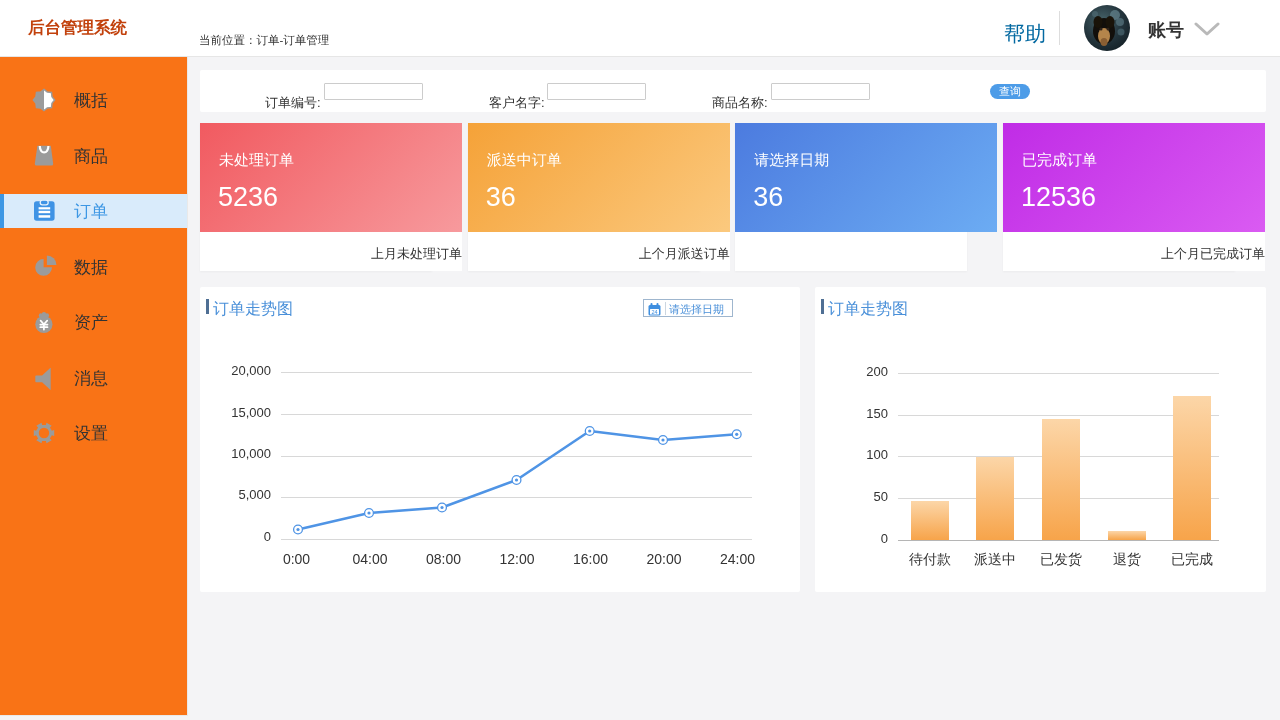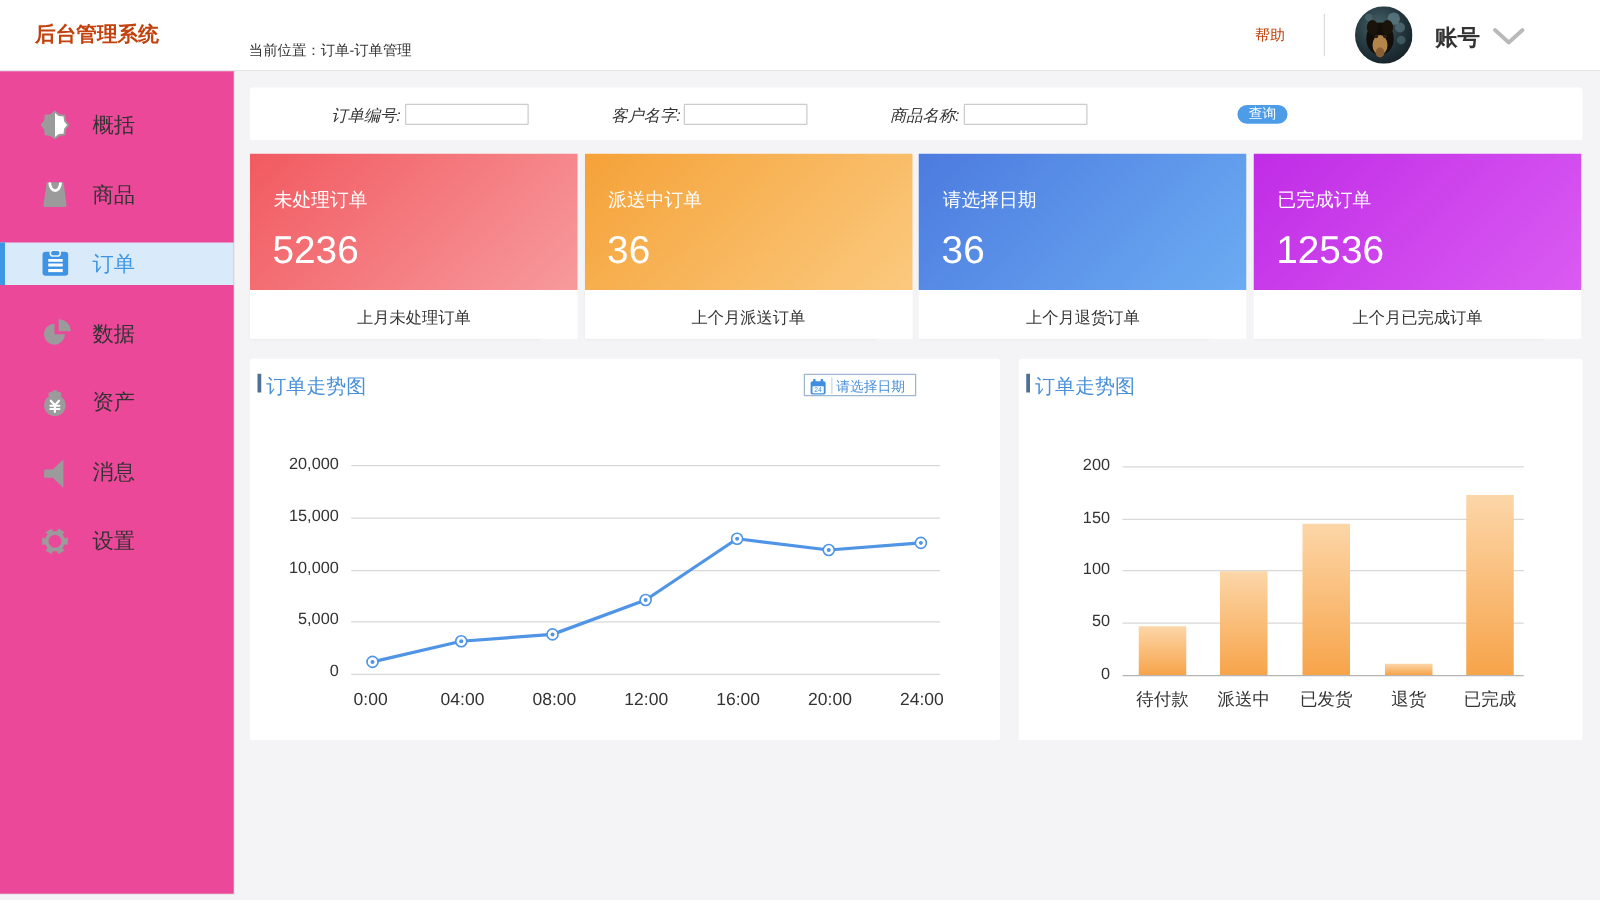--- a/index.html
+++ b/index.html
@@ -3,42 +3,42 @@
 <meta charset="utf-8">
 <style>
 * { margin:0; padding:0; box-sizing:border-box; }
 html,body { width:1280px; height:720px; }
 body { font-family:"Liberation Sans",sans-serif; background:#f4f4f6; position:relative; overflow:hidden; }
 .abs { position:absolute; }
 
 .topbar { position:absolute; top:0; left:0; width:1280px; height:57px; background:#fff; border-bottom:1px solid #e6e6e6; }
 .logo { position:absolute; left:28px; top:17px; font-size:16.5px; font-weight:bold; color:#c2410c; }
 .crumb { position:absolute; left:199px; top:33px; font-size:11.5px; color:#333; }
-.help { position:absolute; left:1004px; top:20px; font-size:12px; color:#c2410c; }
+.help { position:absolute; left:1004px; top:20px; font-size:21px; color:#0369a1; }
 .vline { position:absolute; left:1059px; top:11px; width:1px; height:34px; background:#ddd; }
 .account { position:absolute; left:1148px; top:18px; font-size:18px; font-weight:bold; color:#333; }
 
-.sidebar { position:absolute; top:57px; left:0; width:188px; height:659px; background:#ec4899; border-right:1px solid #e9e9e9; border-bottom:1px solid #e9e9e9; }
+.sidebar { position:absolute; top:57px; left:0; width:188px; height:659px; background:#f97316; border-right:1px solid #e9e9e9; border-bottom:1px solid #e9e9e9; }
 .mi { position:absolute; left:0; width:187px; height:34px; }
 .mi .txt { position:absolute; left:74px; top:50%; transform:translateY(-50%); font-size:17px; color:#333; }
 .mi svg { position:absolute; left:33px; top:50%; transform:translateY(-50%); }
 .mi.active { background:#d9ebfb; }
 .mi.active .bar { position:absolute; left:0; top:0; width:3.5px; height:34px; background:#3d97e4; }
 .mi.active .txt { color:#3d97e4; }
 
 .spanel { position:absolute; left:200px; top:70px; width:1066px; height:42px; background:#fff; border-radius:2px; }
-.slabel { position:absolute; top:14px; font-size:13px; color:#333;font-style:italic; }
+.slabel { position:absolute; top:24px; font-size:13px; color:#333; }
 .sinput { position:absolute; top:13px; width:99px; height:17px; border:1px solid #ccc; background:#fff; border-radius:1px; }
 .sbtn { position:absolute; left:790px; top:14px; width:40px; height:15px; background:#4d9ce8; border-radius:8px; color:#fff; font-size:11px; text-align:center; line-height:15px; }
 
 .card { position:absolute; top:123px; width:232px; height:148px; background:#fff; box-shadow:0 1px 2px rgba(0,0,0,0.04); }
 .cgrad { position:absolute; left:0; top:0; width:262px; height:109px; }
 .ctitle { position:absolute; left:19px; top:28px; font-size:15px; color:#fff; }
-.cnum { position:absolute; left:18px; top:59px; font-size:31px; color:#fff; }
-.cfoot { position:absolute; left:0; top:109px; width:262px; height:39px; background:#fff; text-align:center; line-height:44px; font-size:13px; color:#333; }
+.cnum { position:absolute; left:18px; top:59px; font-size:27px; color:#fff; }
+.cfoot { position:absolute; left:0; top:109px; width:262px; height:39px; background:#fff; text-align:right; line-height:44px; font-size:13px; color:#333; }
 
 .panel { position:absolute; top:287px; height:305px; background:#fff; border-radius:2px; }
 .ptitle { position:absolute; left:13px; top:11.5px; font-size:16px; color:#4a90d9; }
 .pbar { position:absolute; left:6px; top:11.5px; width:2.5px; height:15px; background:#4f6f94; }
 .datepick { position:absolute; right:67px; top:12px; width:90px; height:18px; border:1px solid #9fb6ce; background:#fff;padding-left:24px; }
 .dptxt { position:absolute; left:25px; top:2px; font-size:11px; color:#4a90d9; }
 .dpdiv { position:absolute; left:21px; top:2px; width:1px; height:13px; background:#ccd6e0; }
 </style>
 </head>
 <body>
@@ -160,21 +160,20 @@
 <div class="card" style="left:467.7px">
   <div class="cgrad" style="background:linear-gradient(135deg,#f5a238 0%,#fbc97e 100%)"></div>
   <div class="ctitle">派送中订单</div>
   <div class="cnum">36</div>
   <div class="cfoot">上个月派送订单</div>
 </div>
 <div class="card" style="left:735.3px">
   <div class="cgrad" style="background:linear-gradient(135deg,#4c7bdf 0%,#6cacf3 100%)"></div>
   <div class="ctitle">请选择日期</div>
   <div class="cnum">36</div>
-  <div class="cfoot">上个月退货订单</div>
 </div>
 <div class="card" style="left:1003px">
   <div class="cgrad" style="background:linear-gradient(135deg,#c02ce6 0%,#da5bf2 100%)"></div>
   <div class="ctitle">已完成订单</div>
   <div class="cnum">12536</div>
   <div class="cfoot">上个月已完成订单</div>
 </div>
 
 <div class="panel" style="left:200px; width:600px;">
   <div class="pbar"></div>

